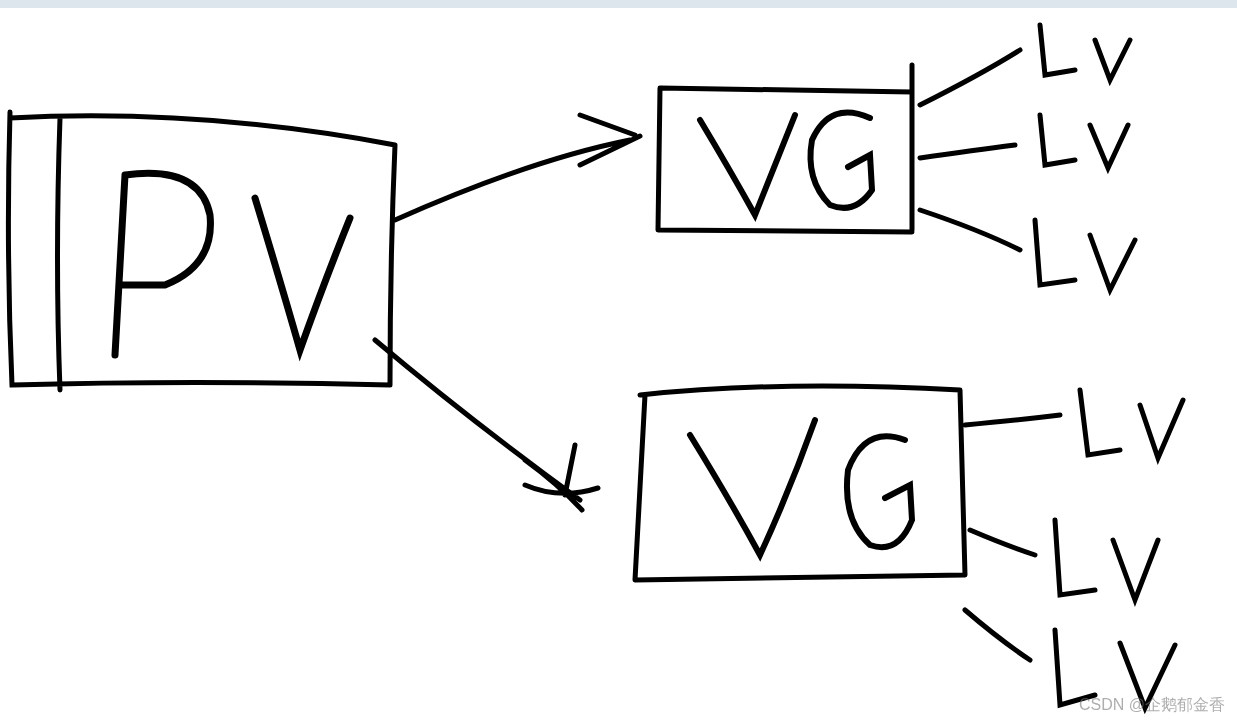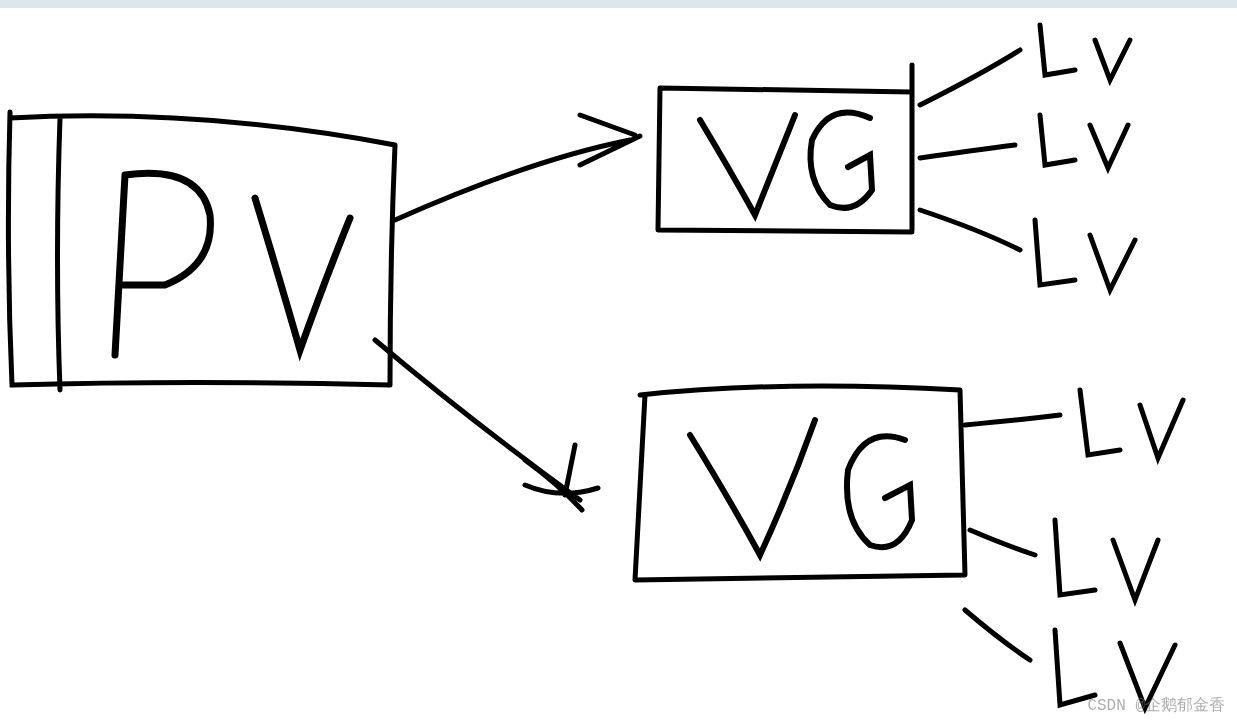--- a/index.html
+++ b/index.html
@@ -17,21 +17,21 @@
       width: 100%;
       height: 8px;
       background: #dde5ed;
     }
     .watermark {
       position: absolute;
       bottom: 8px;
       right: 12px;
       color: rgba(120,120,120,0.6);
       font-size: 16px;
-      font-family: Liberation Mono, monospace;
+      font-family: Liberation Sans, sans-serif;
     }
     svg {
       position: absolute;
       top: 0;
       left: 0;
     }
   </style>
 </head>
 <body>
 

